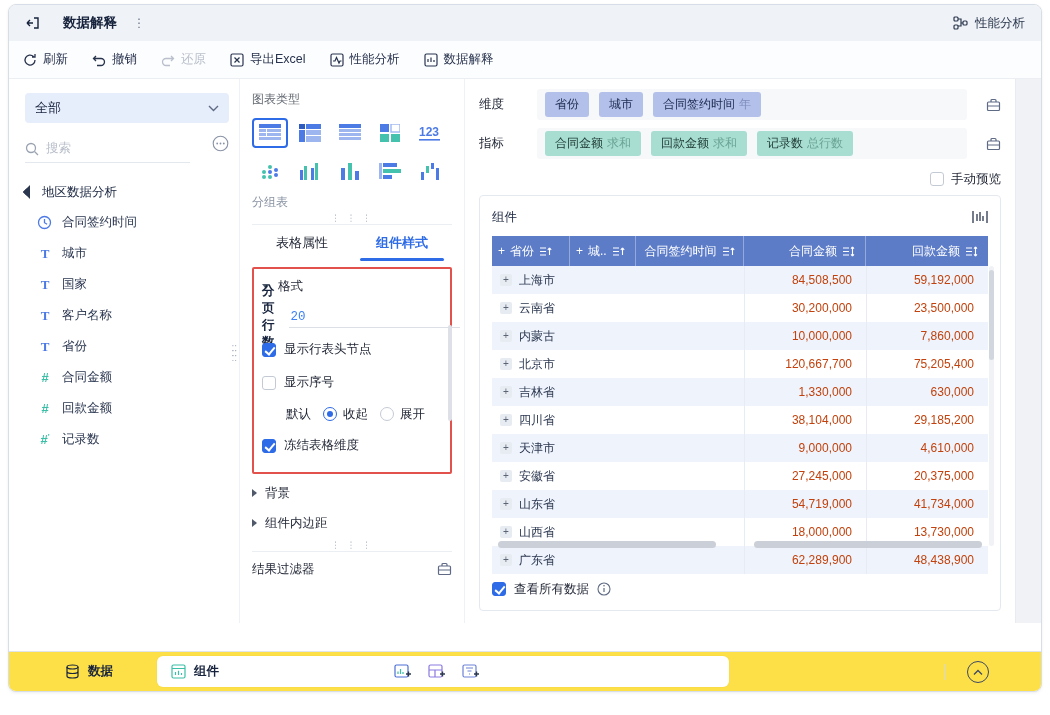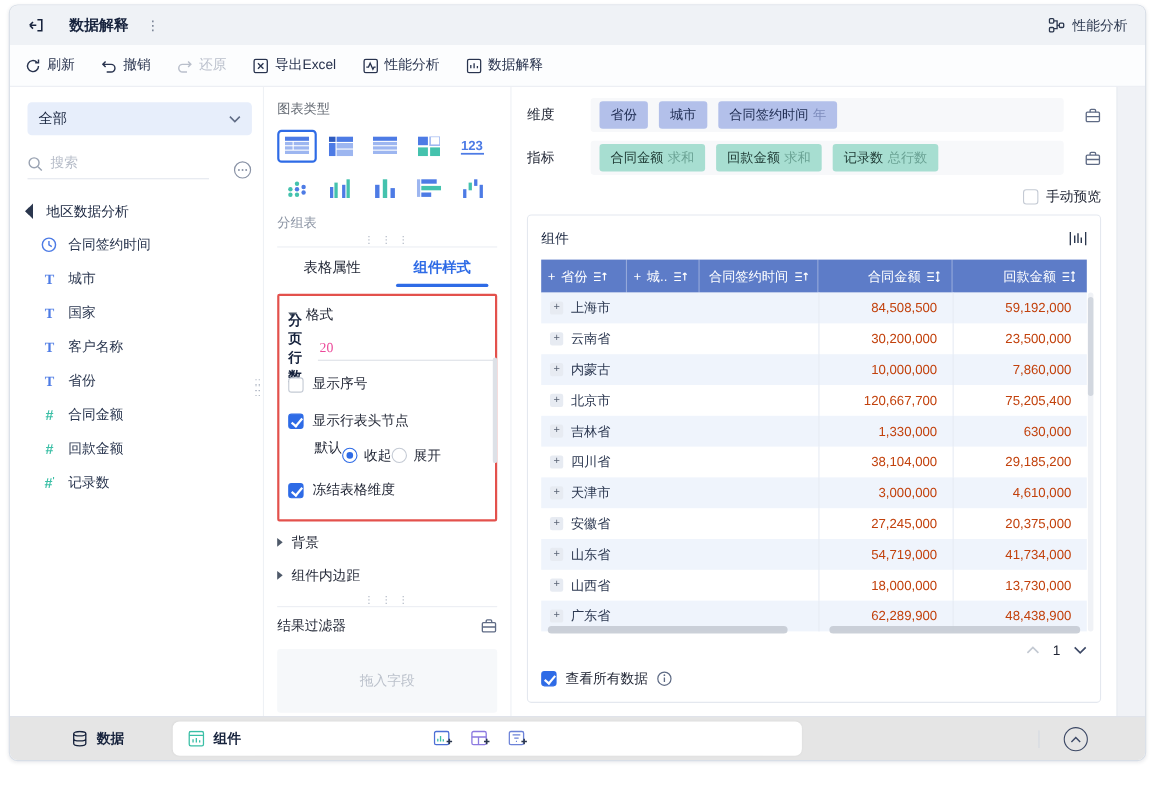--- a/index.html
+++ b/index.html
@@ -24,21 +24,21 @@
   .tb-item.disabled svg * { stroke:#B9BFCB; }
 
   
   .main { flex:1; display:flex; min-height:0; }
 
   
   .sidebar { width:230px; flex:0 0 auto; padding:14px 10px 0 16px; position:relative; }
   .all-select { height:30px; background:#E7EEFB; border-radius:4px; display:flex; align-items:center;
     padding:0 10px; cursor:pointer; }
   .all-select .lbl { font-size:13px; font-weight:normal; color:#17233D; flex:1; }
-  .search-row { margin-top:12px; display:flex; align-items:flex-end;gap:12px; }
+  .search-row { margin-top:12px; display:flex; align-items:flex-start;gap:12px; }
   .search-box { flex:1; display:flex; align-items:center; gap:7px; border-bottom:1px solid #E3E7EE; height:28px; }
   .search-box .ph { font-size:12.5px; color:#B7BDC9; }
   .search-more { margin-left:10px; cursor:pointer; display:flex; }
   .tree { margin-top:14px; }
   .tree-group { display:flex; align-items:center; gap:7px; height:30px; font-size:12.5px; font-weight:normal; color:#17233D; cursor:pointer; }
   .tri-exp { width:0; height:0; border-left:5px solid #2B374E; border-top:5px solid #2B374E; border-right:5px solid transparent; border-bottom:5px solid transparent; transform:rotate(-45deg); }
   .tree-item { display:flex; align-items:center; gap:9px; height:31px; padding-left:12px; font-size:12.5px; color:#2B3750; cursor:pointer; border-radius:3px; }
   .f-ic { width:16px; text-align:center; font-weight:bold; font-size:13px; flex:0 0 auto; }
   .f-ic.text { color:#4D7BE5; font-family:"Liberation Serif",serif; }
   .f-ic.num { color:#3BBFA6; }
@@ -58,26 +58,26 @@
   .style-tab { flex:1; display:flex; align-items:center; justify-content:center; font-size:13px; color:#1F2433; cursor:pointer; position:relative; }
   .style-tab.active { color:#2E6BE6; font-weight:bold; }
   .style-tab.active::after { content:""; position:absolute; left:8px; right:8px; bottom:0; height:3px; background:#2E6BE6; border-radius:2px; }
   .props { flex:1; min-height:0; position:relative; padding-top:4px; }
   .prop-row { display:flex; align-items:center; gap:8px; height:30px; font-size:12.5px; color:#1F2433; cursor:pointer; }
   .tri-r { width:0; height:0; border-top:4px solid transparent; border-bottom:4px solid transparent; border-left:5px solid #4E5969; }
   .tri-d { width:0; height:0; border-left:4px solid transparent; border-right:4px solid transparent; border-top:5px solid #4E5969; }
   .red-box { border:2px solid #E3514C; border-radius:2px; margin:2px 0 4px 0; padding:2px 8px 10px 8px; }
   .pagerow { display:flex; align-items:center; height:32px; gap:14px; }
   .pagerow .plabel { font-size:12.5px; font-weight:bold; color:#17233D; }
-  .uline-input { flex:1; border:none; outline:none; border-bottom:1px solid #DCE0E6; font-size:12.5px; color:#ec4899; padding:3px 2px; background:transparent; font-family:Liberation Serif, serif; }
+  .uline-input { flex:1; border:none; outline:none; border-bottom:1px solid #DCE0E6; font-size:12.5px; color:#3b82f6; padding:3px 2px; background:transparent; font-family:Liberation Mono, monospace; }
   .chk-row { display:flex; align-items:center; gap:8px; height:33px; font-size:12.5px; color:#1F2433; cursor:pointer; }
   .chk { width:14px; height:14px; border:1px solid #C4CAD4; border-radius:3px; background:#fff; flex:0 0 auto; position:relative; }
   .chk.on { background:#2E6BE6; border-color:#2E6BE6; }
   .chk.on::after { content:""; position:absolute; left:4px; top:1px; width:4px; height:8px; border:solid #fff; border-width:0 2px 2px 0; transform:rotate(40deg); }
-  .radio-row { display:flex; height:30px; padding-left:24px; font-size:12.5px; color:#1F2433; }
+  .radio-row { display:flex; align-items:center; gap:12px; height:30px; padding-left:24px; font-size:12.5px; color:#1F2433; }
   .radio { width:14px; height:14px; border:1px solid #C4CAD4; border-radius:50%; background:#fff; position:relative; cursor:pointer; }
   .radio.on { border-color:#2E6BE6; }
   .radio.on::after { content:""; position:absolute; left:3px; top:3px; width:6px; height:6px; border-radius:50%; background:#2E6BE6; }
   .radio-opt { display:flex; align-items:center; gap:6px; cursor:pointer; }
   .filter-head { display:flex; align-items:center; height:30px; margin-top:2px; }
   .filter-head .flabel { flex:1; font-size:12.5px; color:#1F2433; }
   .drop-zone { background:#F6F8FA; border-radius:3px; height:58px; margin-top:6px; display:flex; align-items:center; justify-content:center; font-size:12.5px; color:#BBC1CB; }
   .mid-scroll { position:absolute; right:0px; top:64px; width:4px; height:96px; background:#DDE1E7; border-radius:2px; }
 
   
@@ -108,21 +108,21 @@
   .td.num { justify-content:flex-end; padding-right:14px; color:#c2410c; border-left:1px solid #E7ECF4; }
   .trow.odd { background:#EFF4FC; }
   .plus-box { width:12px; height:12px; background:#E7EBF2; border-radius:2px; color:#5A6475; font-size:10px; line-height:11px; text-align:center; margin-right:7px; flex:0 0 auto; cursor:pointer; }
   .hthumb { position:absolute; height:7px; background:#C5CBD4; border-radius:4px; opacity:.9; }
   .vtrack { position:absolute; right:-6px; top:30px; bottom:4px; width:5px; background:#F0F2F6; border-radius:3px; }
   .vthumb { position:absolute; right:-6px; top:34px; width:5px; height:90px; background:#D2D7DF; border-radius:3px; }
   .pagination { display:flex; justify-content:flex-end; align-items:center; gap:12px; height:26px; font-size:12.5px; color:#1F2433; }
   .viewall { display:flex; align-items:center; gap:8px; height:26px; font-size:12.5px; color:#1F2433; }
 
   
-  .footer { height:40px; flex:0 0 auto; background:#e5e5e5; border-top:1px solid #DFE3EA; position:relative; }
+  .footer { height:40px; flex:0 0 auto; background:#fde047; border-top:1px solid #DFE3EA; position:relative;margin-top:28px; }
   .ftab-data { position:absolute; left:56px; top:0; height:100%; display:flex; align-items:center; gap:8px;
     font-size:12.5px; font-weight:bold; color:#17233D; cursor:pointer; }
   .ftab-active { position:absolute; left:148px; top:4px; bottom:4px; width:572px; background:#fff; border-radius:6px;
     display:flex; align-items:center; padding:0 14px; gap:8px; font-size:12.5px; font-weight:bold; color:#17233D;
     box-shadow:0 0 2px rgba(0,0,0,.05); cursor:pointer; }
   .fadd-group { position:absolute; left:385px; top:0; height:100%; display:flex; align-items:center; gap:15px; }
   .fdivider { position:absolute; right:96px; top:12px; height:16px; width:1px; background:#D4D9E1; }
   .fcollapse { position:absolute; right:52px; top:9px; width:22px; height:22px; border:1px solid #3D4966; border-radius:50%;
     display:flex; align-items:center; justify-content:center; cursor:pointer; }
 
@@ -391,26 +391,26 @@
         <div class="red-box">
           <div class="prop-row">
             <span class="tri-d"></span>
             <span>格式</span>
           </div>
           <div class="pagerow">
             <span class="plabel">分页行数</span>
             <input class="uline-input" value="20" style="">
           </div>
           <div class="chk-row">
+            <span class="chk on"></span>
+            <span>显示行表头节点</span>
+          </div>
+          <div class="chk-row">
             <span class="chk"></span>
             <span>显示序号</span>
-          </div>
-          <div class="chk-row">
-            <span class="chk on"></span>
-            <span>显示行表头节点</span>
           </div>
           <div class="radio-row">
             <span>默认</span>
             <span class="radio-opt">
               <span class="radio on"></span>
               <span>收起</span>
             </span>
             <span class="radio-opt">
               <span class="radio"></span>
               <span>展开</span>
@@ -432,23 +432,20 @@
         <div class="grip-h">⋮ ⋮ ⋮</div>
         <div class="mid-divider"></div>
         <div class="filter-head">
           <span class="flabel">结果过滤器</span>
           <svg width="15" height="14" viewBox="0 0 15 14">
               <g fill="none" stroke="#5F6B85" stroke-width="1.2">
                 <rect x="1.5" y="4" width="12" height="8.5" rx="1"></rect>
                 <path d="M5 4V2.5A1 1 0 016 1.5h3a1 1 0 011 1V4M1.5 8h12"></path>
               </g>
             </svg>
-        </div>
-        <div class="drop-zone">
-          <span>拖入字段</span>
         </div>
         <div class="mid-scroll"></div>
       </div>
     </div>
 
     <div class="rightpanel">
       <div class="shelf-row">
         <span class="shelf-label">维度</span>
         <div class="shelf-tray" id="dim-tray">
             <span class="pill dim"><span>省份</span></span>
@@ -599,21 +596,21 @@
                 <div class="td"></div>
                 <div class="td num">38,104,000</div>
                 <div class="td num">29,185,200</div>
               </div>
               <div class="trow odd">
                 <div class="td" style="grid-column:1/3">
                   <span class="plus-box">+</span>
                   <span>天津市</span>
                 </div>
                 <div class="td"></div>
-                <div class="td num">3,000,000</div>
+                <div class="td num">9,000,000</div>
                 <div class="td num">4,610,000</div>
               </div>
               <div class="trow">
                 <div class="td" style="grid-column:1/3">
                   <span class="plus-box">+</span>
                   <span>安徽省</span>
                 </div>
                 <div class="td"></div>
                 <div class="td num">27,245,000</div>
                 <div class="td num">20,375,000</div>

